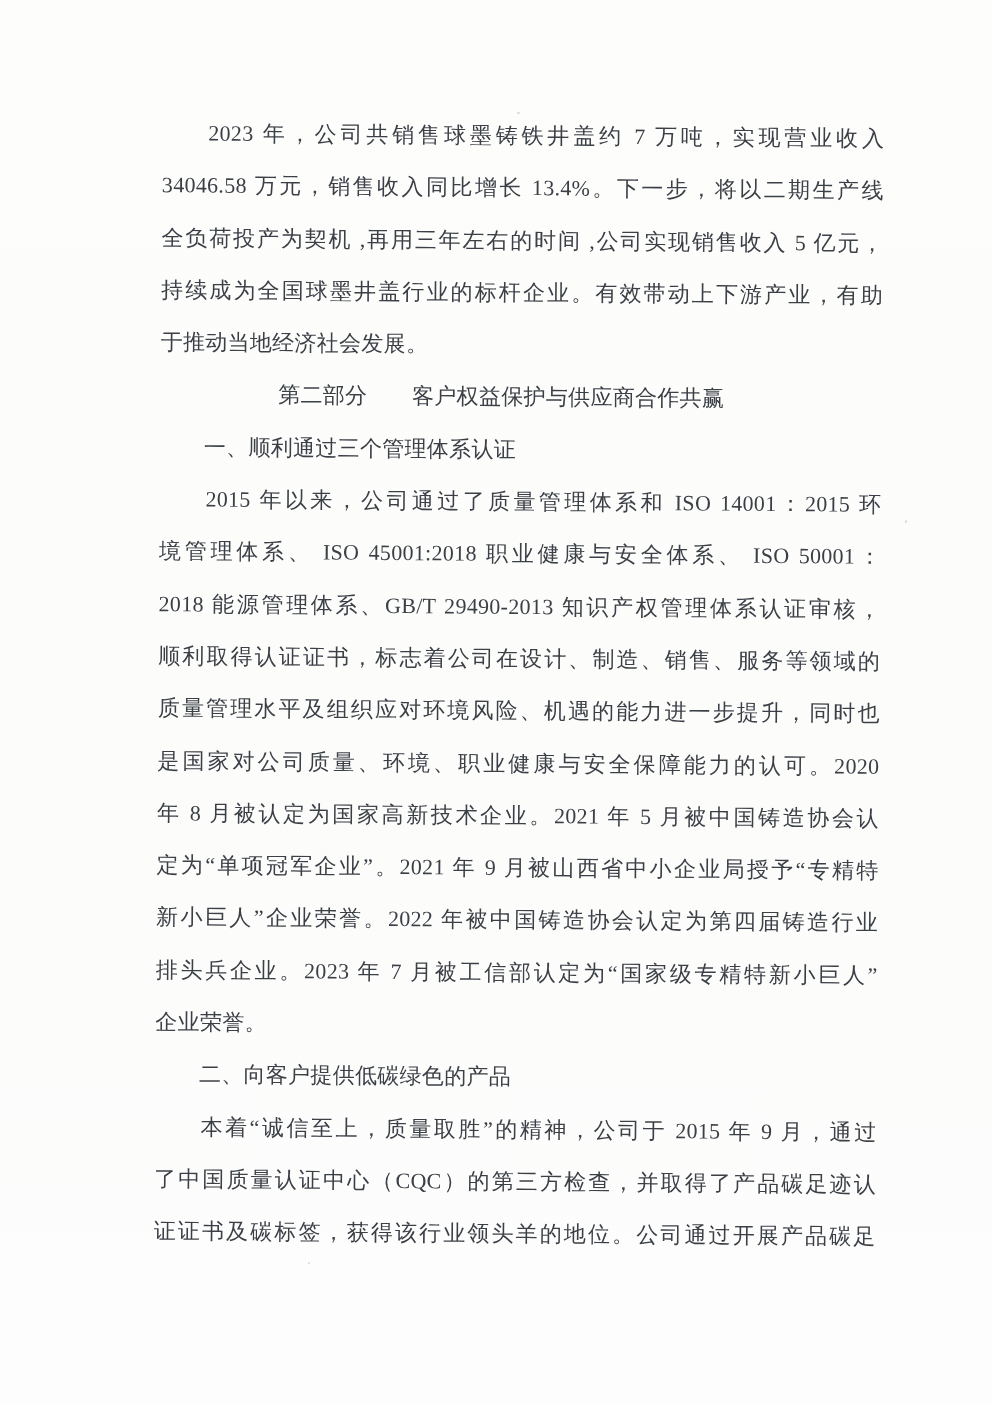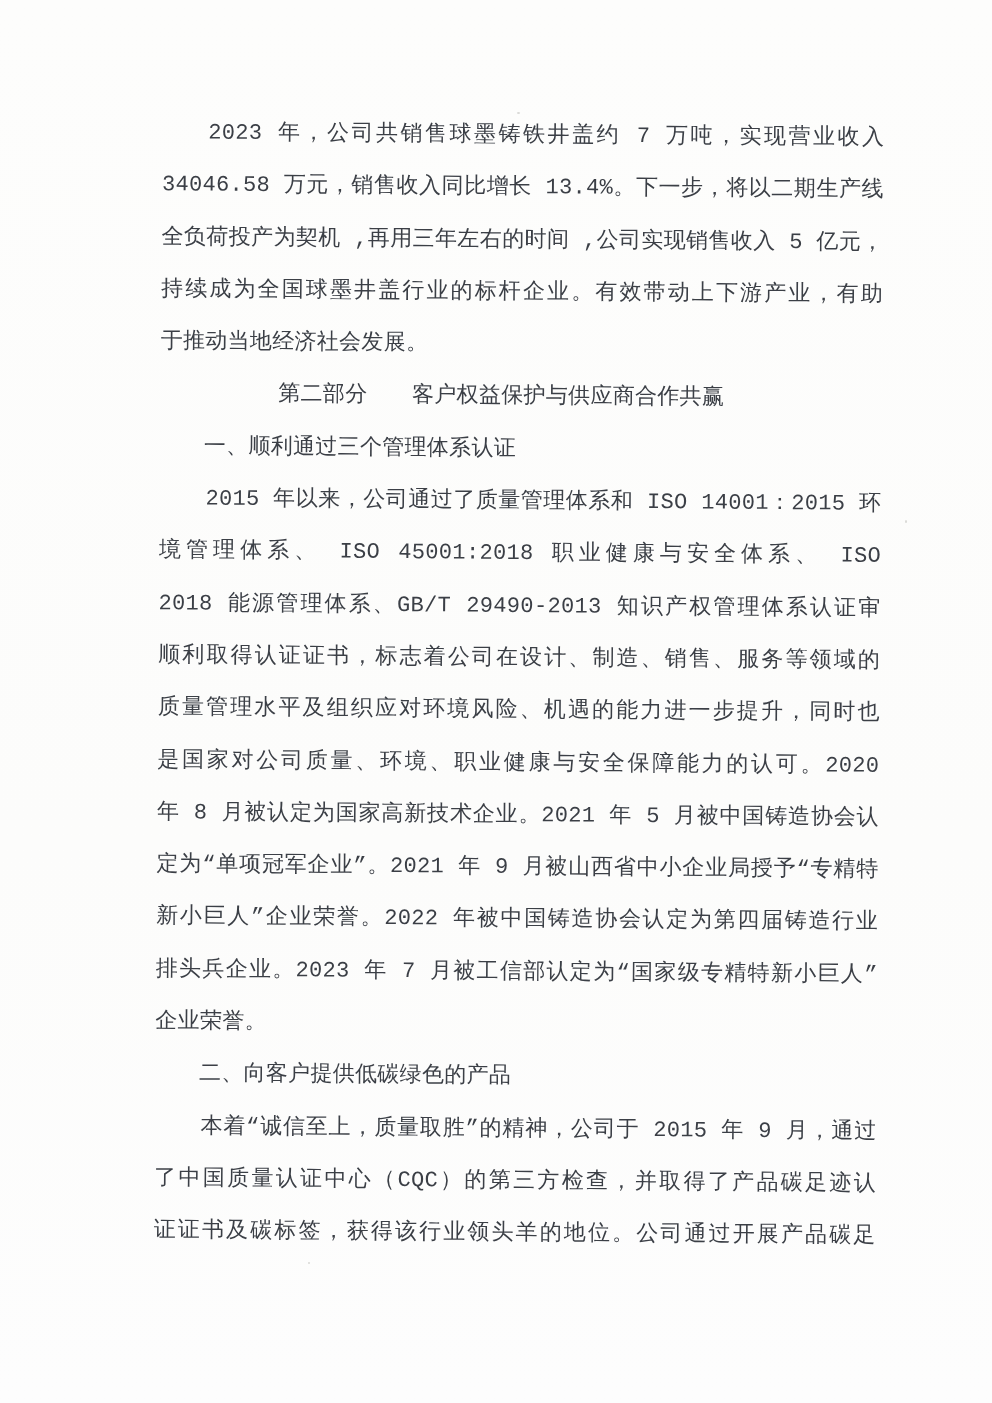--- a/index.html
+++ b/index.html
@@ -8,21 +8,21 @@
     width: 992px;
     height: 1403px;
     background: #ffffff;
   }
   .page {
     position: relative;
     width: 992px;
     height: 1403px;
     background: linear-gradient(180deg, #fdfdfc 0%, #fcfcfb 60%, #fdfdfd 100%);
     overflow: hidden;
-    font-family: Liberation Mono, monospace;
+    font-family: Liberation Serif, serif;
   }
   .content {
     position: absolute;
     left: 158px;
     top: 110px;
     width: 722px;
     color: #3b3f46;
     font-size: 22px;
     transform: rotate(0.45deg);
     transform-origin: 361px 575px;

